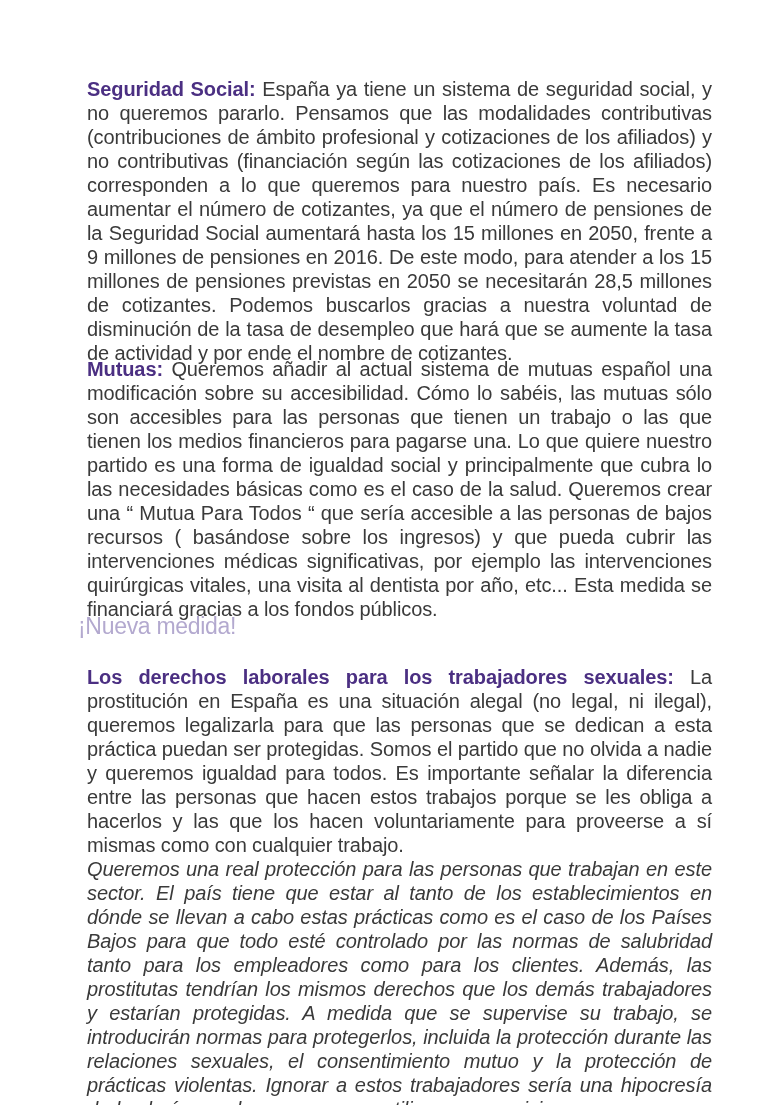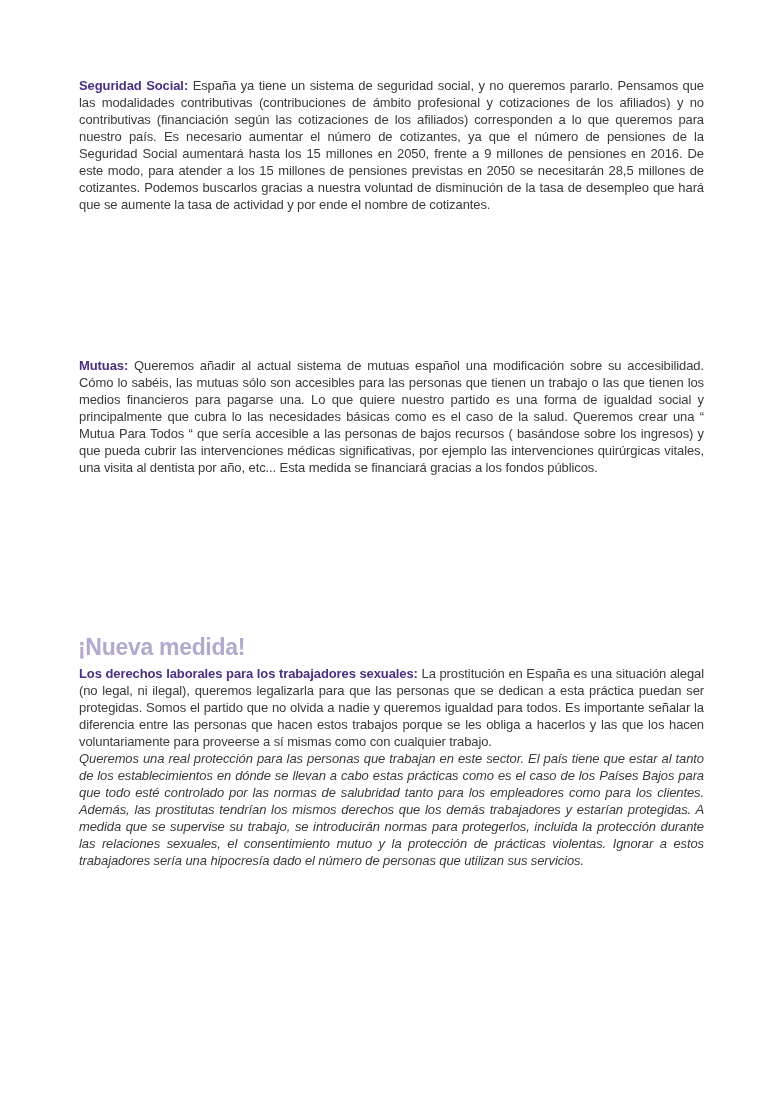--- a/index.html
+++ b/index.html
@@ -16,24 +16,24 @@
       color: #3a3a3a;
     }
     .page {
       position: absolute;
       left: 79px;
       top: 0;
       width: 625px;
     }
     .para {
       position: absolute;
-      left: 0;
+      left: 8px;
       width: 625px;
-      font-size: 13px;
-      line-height: 17px;
+      font-size: 20px;
+      line-height: 24px;
       text-align: justify;
       letter-spacing: -0.1px;
     }
     .para .lead {
       color: #4b2f82;
       font-weight: bold;
     }
     .heading {
       position: absolute;
       left: -1px;
@@ -47,17 +47,17 @@
   </style>
 </head>
 <body>
 
 <div class="page">
 
   <p class="para" style="top:77px; margin:0;"><span class="lead">Seguridad Social:</span><span> España ya tiene un sistema de seguridad social, y no queremos pararlo. Pensamos que las modalidades contributivas (contribuciones de ámbito profesional y cotizaciones de los afiliados)  y no contributivas (financiación según las cotizaciones de los afiliados)  corresponden a lo que queremos para nuestro país. Es necesario aumentar el número de cotizantes, ya que el número de pensiones de la Seguridad Social aumentará hasta los 15 millones en 2050, frente a 9 millones de pensiones en 2016. De este modo, para atender a los 15 millones de pensiones previstas en 2050 se necesitarán 28,5 millones de cotizantes. Podemos buscarlos gracias a nuestra voluntad de disminución de la tasa de desempleo que hará que se aumente la tasa de actividad y por ende el nombre de cotizantes.</span></p>
 
   <p class="para" style="top:357px; margin:0;"><span class="lead">Mutuas:</span><span> Queremos añadir al actual sistema de mutuas español una modificación sobre su accesibilidad. Cómo lo sabéis, las mutuas sólo son accesibles para las personas que tienen un trabajo o las que tienen los medios financieros para pagarse una. Lo que quiere nuestro partido es una forma de igualdad social y principalmente que cubra  lo las necesidades básicas como es el caso de la salud. Queremos crear una “ Mutua Para Todos “ que sería accesible a las personas de bajos recursos ( basándose sobre los ingresos) y que pueda cubrir las intervenciones médicas significativas, por ejemplo las intervenciones quirúrgicas vitales, una visita al dentista por año, etc... Esta medida se financiará gracias a los fondos públicos.</span></p>
 
-  <h2 class="heading" style="top:634px;font-weight:bold;">¡Nueva medida!</h2>
+  <h2 class="heading" style="top:613px;">¡Nueva medida!</h2>
 
   <p class="para" style="top:665px; margin:0;"><span class="lead">Los derechos laborales para los trabajadores sexuales:</span><span> La prostitución en España es una situación alegal (no legal, ni ilegal), queremos legalizarla para que las personas que se dedican a esta práctica puedan ser protegidas. Somos el partido que no olvida a nadie y queremos igualdad para todos. Es importante señalar la diferencia entre las personas que hacen estos trabajos porque se les obliga a hacerlos y las que los hacen voluntariamente para proveerse a sí mismas como con cualquier trabajo.</span><span class="break">Queremos una real protección para las personas que trabajan en este sector. El país tiene que estar al tanto de los establecimientos en dónde se llevan a cabo estas prácticas como es el caso de los Países Bajos para que todo esté controlado por las normas de salubridad tanto para los empleadores como para los clientes. Además, las prostitutas tendrían los mismos derechos que los demás trabajadores y estarían protegidas. A medida que se supervise su trabajo, se introducirán normas para protegerlos, incluida la protección durante las relaciones sexuales, el consentimiento mutuo y la protección de prácticas violentas. Ignorar a estos trabajadores sería una hipocresía dado el número de personas que utilizan sus servicios.</span></p>
 
 </div>
 
 </body></html>

